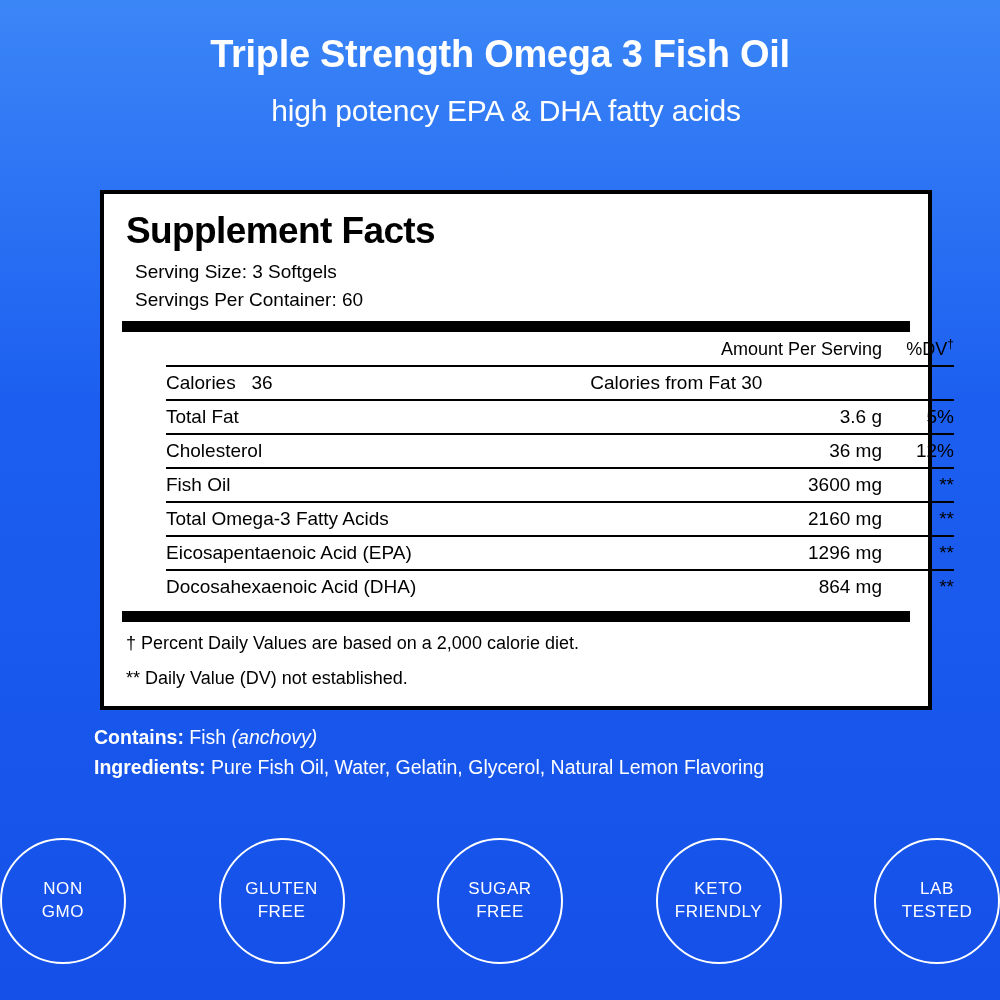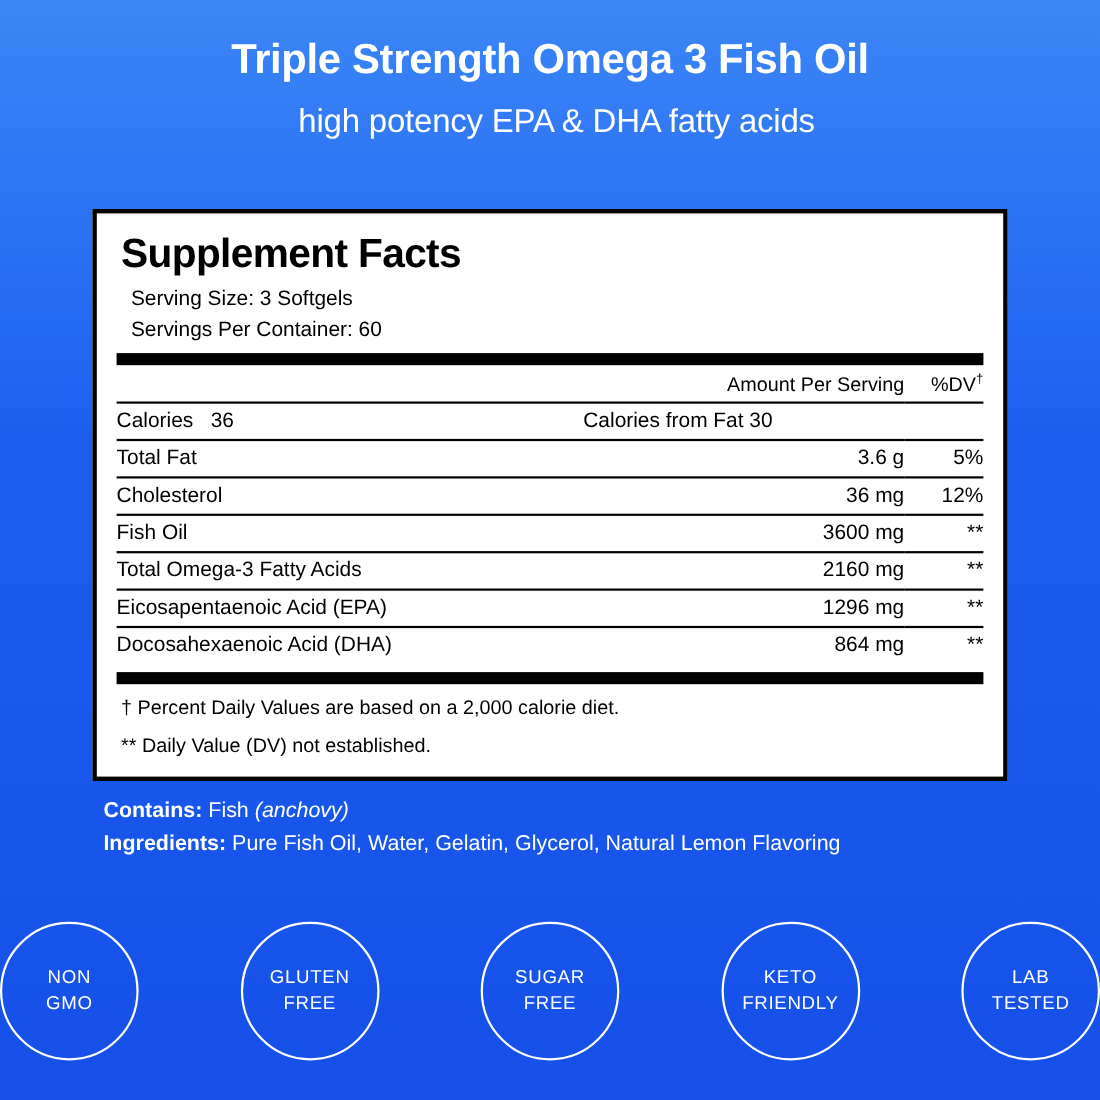--- a/index.html
+++ b/index.html
@@ -36,21 +36,21 @@
   .product-subtitle {
     font-size: 30px;
     font-weight: normal;
     margin: 18px 0 0 12px;
     letter-spacing: -0.2px;
   }
 
   
   .panel {
     position: absolute;
-    left: 84px;
+    left: 100px;
     top: 190px;
     width: 832px;
     background: #ffffff;
     border: 4px solid #000000;
     box-sizing: border-box;
     padding: 14px 18px 14px 18px;
   }
   .sf-title {
     font-size: 37px;
     font-weight: bold;
@@ -68,20 +68,21 @@
     height: 11px;
     background: #000;
     margin: 8px 0 0 0;
   }
 
   table.facts {
     width: 100%;
     border-collapse: collapse;
     font-size: 19px;
     color: #000;
+    margin-left: 44px;
   }
   table.facts td {
     padding: 5px 0 5px 0;
     vertical-align: bottom;
   }
   .col-name { text-align: left; }
   .col-amt  { text-align: right; padding-right: 72px; }
   .col-dv   { text-align: right; width: 72px; }
 
   .hdr-row td { padding-bottom: 4px; }

